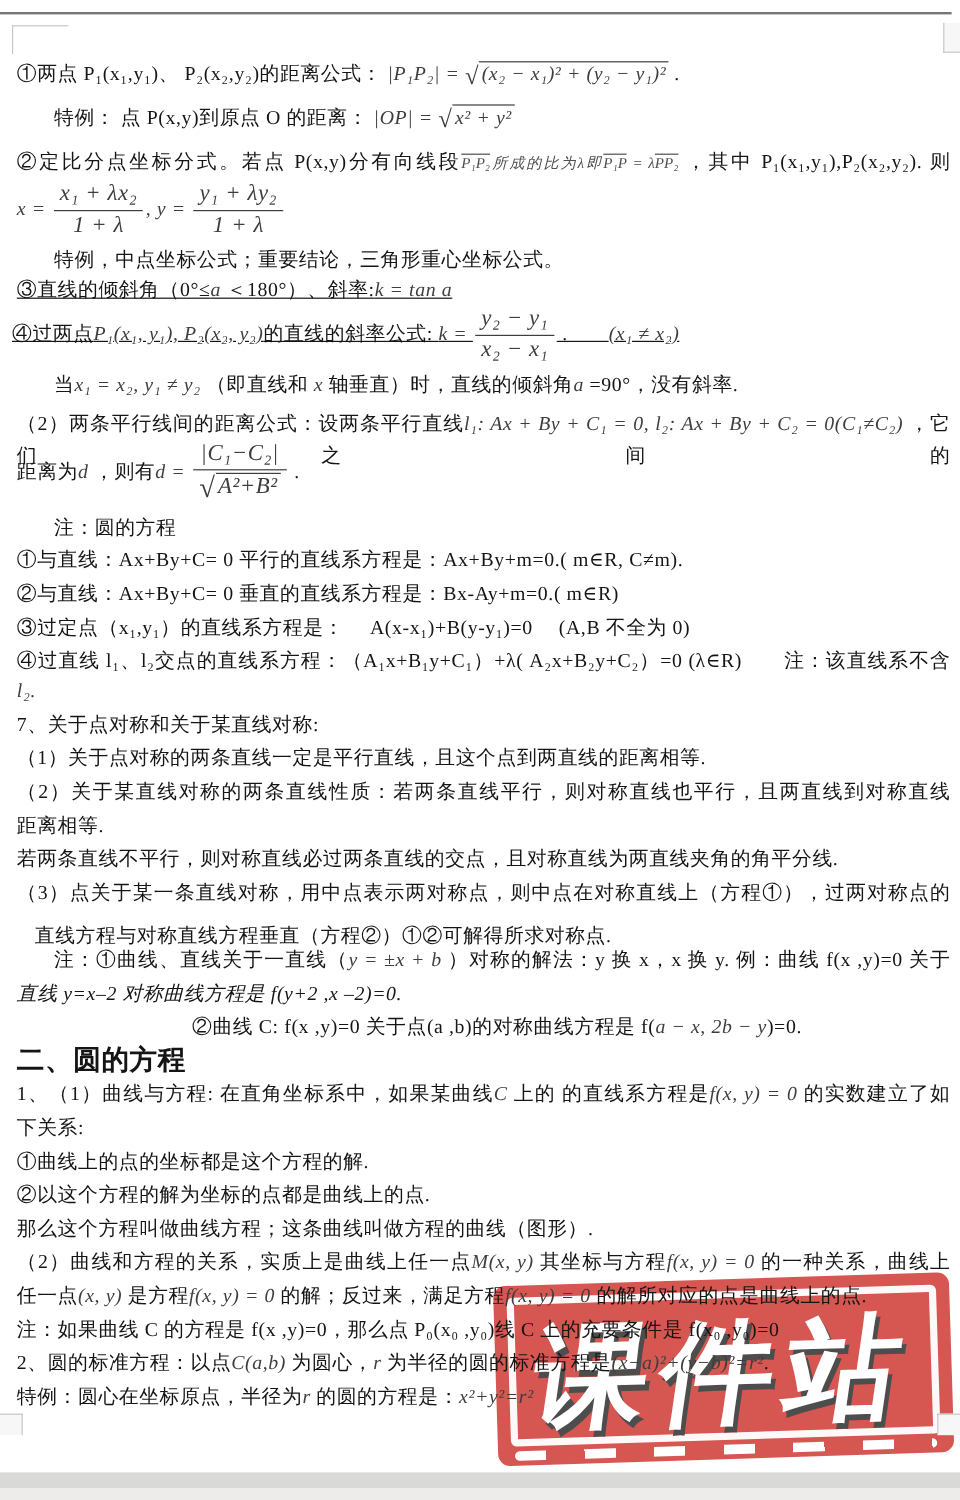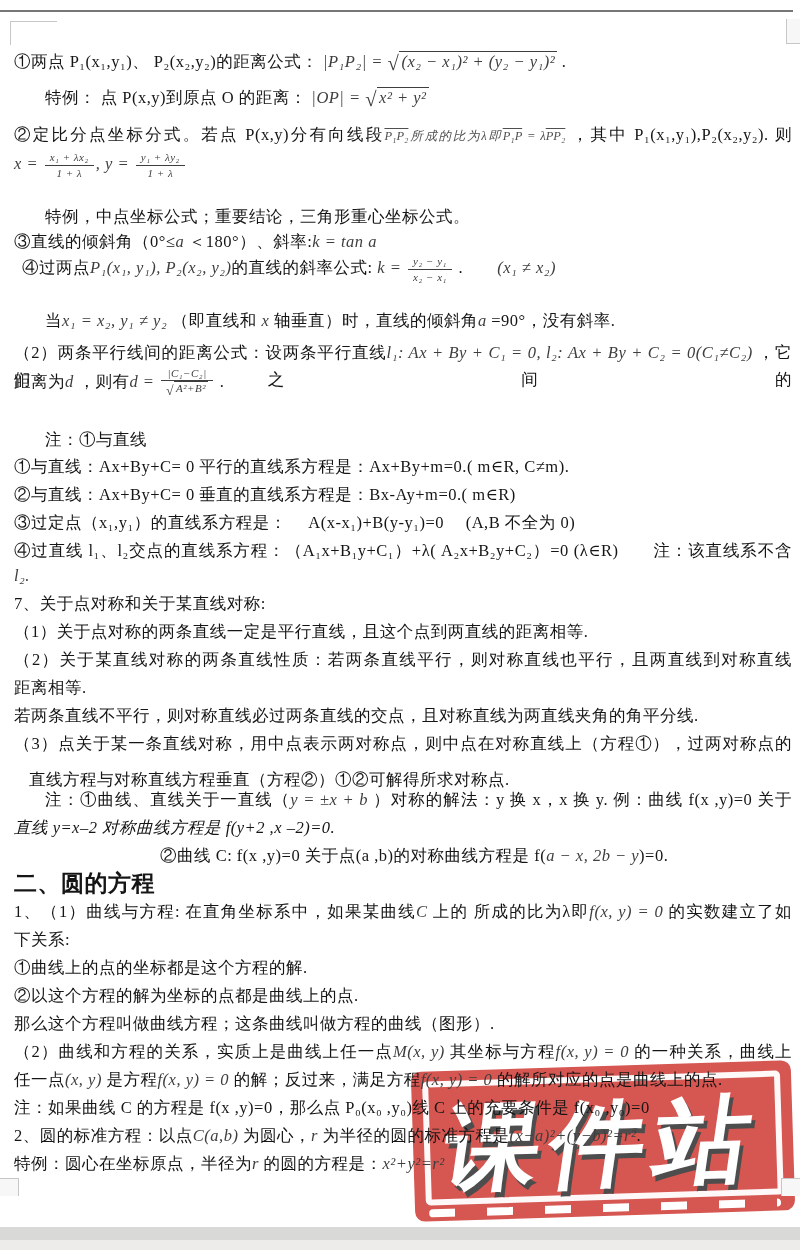--- a/index.html
+++ b/index.html
@@ -19,21 +19,21 @@
   .line{position:absolute;left:14px;width:778px;font-size:16.5px;line-height:27px;
         color:#151515;letter-spacing:0.5px;z-index:2;}
   .line.fill{text-align:justify;text-align-last:justify;}
   .line.bold{font-weight:bold;font-size:23px;}
   .fm{font-family:"Liberation Serif","DejaVu Serif",serif;font-style:italic;color:#3e3e3e;}
   .sm{font-size:12.5px;color:#4f4f4f;letter-spacing:0;}
   .ovl{text-decoration:overline;}
   .sqrt{white-space:nowrap;}
   .rsign{font-style:normal;font-size:1.25em;vertical-align:-3px;}
   .rad{border-top:1.4px solid #3e3e3e;padding:0 2px;}
-  .frac{display:inline-block;vertical-align:middle;text-align:center;font-size:11px;line-height:1.3;margin:0 2px;}
+  .frac{display:inline-block;vertical-align:middle;text-align:center;font-size:19px;line-height:1.3;margin:0 2px;}
   .frac .num{display:block;border-bottom:1.4px solid #3e3e3e;padding:0 5px;}
   .frac .den{display:block;padding:0 5px;}
 
   
   .stamp{position:absolute;left:413px;top:1066px;width:380px;height:150px;
          transform:rotate(-1.8deg);z-index:1;}
   .stamp-bg{position:absolute;left:0;top:0;right:0;bottom:0;background:#d65651;border-radius:10px;}
   .stamp-ring{position:absolute;left:11px;right:11px;top:10px;bottom:16px;
               border:6px solid rgba(255,255,255,0.96);border-radius:5px;}
   .stamp-dashes{position:absolute;left:14px;right:14px;bottom:4px;height:8px;
@@ -62,43 +62,43 @@
     <div class="stamp-dashes"></div>
     <div class="stamp-text">课件站</div>
   </div>
 
   <div id="text-layer">
       <div class="line" style="top: 48px; left: 14px; width: 778px;"><span class="t">①两点 P₁(x₁,y₁)、 P₂(x₂,y₂)的距离公式： </span><span class="fm">|P₁P₂| = </span><span class="sqrt"><span class="rsign fm">√</span><span class="rad fm">(x₂ − x₁)² + (y₂ − y₁)²</span></span><span class="t"> .</span></div>
       <div class="line" style="top: 84px; left: 45px; width: 747px;"><span class="t">特例： 点 P(x,y)到原点 O 的距离： </span><span class="fm">|OP| = </span><span class="sqrt"><span class="rsign fm">√</span><span class="rad fm">x² + y²</span></span></div>
       <div class="line fill" style="top: 121px; left: 14px; width: 778px;"><span class="t">②定比分点坐标分式。若点 P(x,y)分有向线段</span><span class="fm sm ovl">P₁P₂</span><span class="fm sm">所成的比为λ即</span><span class="fm sm ovl">P₁P</span><span class="fm sm"> = λ</span><span class="fm sm ovl">PP₂</span><span class="t"> ，其中 P₁(x₁,y₁),P₂(x₂,y₂). 则</span></div>
       <div class="line" style="top: 150px; left: 14px; width: 778px;"><span class="fm">x = </span><span class="frac"><span class="num fm">x₁ + λx₂</span><span class="den fm">1 + λ</span></span><span class="fm">, y = </span><span class="frac"><span class="num fm">y₁ + λy₂</span><span class="den fm">1 + λ</span></span></div>
       <div class="line" style="top: 203px; left: 45px; width: 747px;"><span class="t">特例，中点坐标公式；重要结论，三角形重心坐标公式。</span></div>
-      <div class="line" style="top: 228px; left: 14px; width: 778px;"><span class="t">③直线的倾斜角（0°≤</span><span class="fm">a</span><span class="t"> ＜180°）、斜率:</span><span class="fm">k = tan a</span></div>
-      <div class="line" style="top: 254px; left: 22px; width: 778px;"><span class="t">④过两点</span><span class="fm">P₁(x₁, y₁), P₂(x₂, y₂)</span><span class="t">的直线的斜率公式: </span><span class="fm">k = </span><span class="frac"><span class="num fm">y₂ − y₁</span><span class="den fm">x₂ − x₁</span></span><span class="t"> .　　</span><span class="fm">(x₁ ≠ x₂)</span></div>
+      <div class="line" style="top: 228px; left: 14px; width: 778px; text-decoration: underline;"><span class="t">③直线的倾斜角（0°≤</span><span class="fm">a</span><span class="t"> ＜180°）、斜率:</span><span class="fm">k = tan a</span></div>
+      <div class="line" style="top: 254px; left: 10px; width: 778px; text-decoration: underline;"><span class="t">④过两点</span><span class="fm">P₁(x₁, y₁), P₂(x₂, y₂)</span><span class="t">的直线的斜率公式: </span><span class="fm">k = </span><span class="frac"><span class="num fm">y₂ − y₁</span><span class="den fm">x₂ − x₁</span></span><span class="t"> .　　</span><span class="fm">(x₁ ≠ x₂)</span></div>
       <div class="line" style="top: 307px; left: 45px; width: 747px;"><span class="t">当</span><span class="fm">x₁ = x₂, y₁ ≠ y₂</span><span class="t"> （即直线和 </span><span class="fm">x</span><span class="t"> 轴垂直）时，直线的倾斜角</span><span class="fm">a</span><span class="t"> =90°，没有斜率.</span></div>
       <div class="line fill" style="top: 339px; left: 14px; width: 778px;"><span class="t">（2）两条平行线间的距离公式：设两条平行直线</span><span class="fm">l₁: Ax + By + C₁ = 0, l₂: Ax + By + C₂ = 0(C₁≠C₂)</span><span class="t"> ，它们之间的</span></div>
       <div class="line" style="top: 366px; left: 14px; width: 778px;"><span class="t">距离为</span><span class="fm">d</span><span class="t"> ，则有</span><span class="fm">d = </span><span class="frac"><span class="num fm">|C₁−C₂|</span><span class="den fm"><span class="sqrt"><span class="rsign fm">√</span><span class="rad fm">A²+B²</span></span></span></span><span class="t"> .</span></div>
-      <div class="line" style="top: 426px; left: 45px; width: 747px;"><span class="t">注：①与直线</span></div>
+      <div class="line" style="top: 426px; left: 45px; width: 747px;"><span class="t">注：圆的方程</span></div>
       <div class="line" style="top: 453px; left: 14px; width: 778px;"><span class="t">①与直线：Ax+By+C= 0 平行的直线系方程是：Ax+By+m=0.( m∈R, C≠m).</span></div>
       <div class="line" style="top: 481px; left: 14px; width: 778px;"><span class="t">②与直线：Ax+By+C= 0 垂直的直线系方程是：Bx-Ay+m=0.( m∈R)</span></div>
       <div class="line" style="top: 509px; left: 14px; width: 778px;"><span class="t">③过定点（x₁,y₁）的直线系方程是：　 A(x-x₁)+B(y-y₁)=0　 (A,B 不全为 0)</span></div>
       <div class="line fill" style="top: 537px; left: 14px; width: 778px;"><span class="t">④过直线 l₁、l₂交点的直线系方程：（A₁x+B₁y+C₁）+λ( A₂x+B₂y+C₂）=0 (λ∈R)　　注：该直线系不含</span></div>
       <div class="line" style="top: 562px; left: 14px; width: 778px;"><span class="fm">l₂.</span></div>
       <div class="line" style="top: 590px; left: 14px; width: 778px;"><span class="t">7、关于点对称和关于某直线对称:</span></div>
       <div class="line" style="top: 618px; left: 14px; width: 778px;"><span class="t">（1）关于点对称的两条直线一定是平行直线，且这个点到两直线的距离相等.</span></div>
       <div class="line fill" style="top: 646px; left: 14px; width: 778px;"><span class="t">（2）关于某直线对称的两条直线性质：若两条直线平行，则对称直线也平行，且两直线到对称直线</span></div>
       <div class="line" style="top: 674px; left: 14px; width: 778px;"><span class="t">距离相等.</span></div>
       <div class="line" style="top: 702px; left: 14px; width: 778px;"><span class="t">若两条直线不平行，则对称直线必过两条直线的交点，且对称直线为两直线夹角的角平分线.</span></div>
       <div class="line fill" style="top: 730px; left: 14px; width: 778px;"><span class="t">（3）点关于某一条直线对称，用中点表示两对称点，则中点在对称直线上（方程①），过两对称点的</span></div>
       <div class="line" style="top: 766px; left: 14px; width: 778px; margin-left: 15px;"><span class="t">直线方程与对称直线方程垂直（方程②）①②可解得所求对称点.</span></div>
       <div class="line fill" style="top: 786px; left: 45px; width: 747px;"><span class="t">注：①曲线、直线关于一直线（</span><span class="fm">y = ±x + b</span><span class="t"> ）对称的解法：y 换 x，x 换 y. 例：曲线 f(x ,y)=0 关于</span></div>
       <div class="line" style="top: 814px; left: 14px; width: 778px; font-style: italic;"><span class="t">直线 y=x–2 对称曲线方程是 f(y+2 ,x –2)=0.</span></div>
       <div class="line" style="top: 842px; left: 160px; width: 632px;"><span class="t">②曲线 C: f(x ,y)=0 关于点(a ,b)的对称曲线方程是 f(</span><span class="fm">a − x, 2b − y</span><span class="t">)=0.</span></div>
       <div class="line bold" style="top: 870px; left: 14px; width: 778px;"><span class="t">二、圆的方程</span></div>
-      <div class="line fill" style="top: 898px; left: 14px; width: 778px;"><span class="t">1、（1）曲线与方程: 在直角坐标系中，如果某曲线</span><span class="fm">C</span><span class="t"> 上的 所成的比为λ即</span><span class="fm">f(x, y) = 0</span><span class="t"> 的实数建立了如</span></div>
+      <div class="line fill" style="top: 898px; left: 14px; width: 778px;"><span class="t">1、（1）曲线与方程: 在直角坐标系中，如果某曲线</span><span class="fm">C</span><span class="t"> 上的 的直线系方程是</span><span class="fm">f(x, y) = 0</span><span class="t"> 的实数建立了如</span></div>
       <div class="line" style="top: 926px; left: 14px; width: 778px;"><span class="t">下关系:</span></div>
       <div class="line" style="top: 954px; left: 14px; width: 778px;"><span class="t">①曲线上的点的坐标都是这个方程的解.</span></div>
       <div class="line" style="top: 982px; left: 14px; width: 778px;"><span class="t">②以这个方程的解为坐标的点都是曲线上的点.</span></div>
       <div class="line" style="top: 1010px; left: 14px; width: 778px;"><span class="t">那么这个方程叫做曲线方程；这条曲线叫做方程的曲线（图形）.</span></div>
       <div class="line fill" style="top: 1038px; left: 14px; width: 778px;"><span class="t">（2）曲线和方程的关系，实质上是曲线上任一点</span><span class="fm">M(x, y)</span><span class="t"> 其坐标与方程</span><span class="fm">f(x, y) = 0</span><span class="t"> 的一种关系，曲线上</span></div>
       <div class="line" style="top: 1066px; left: 14px; width: 778px;"><span class="t">任一点</span><span class="fm">(x, y)</span><span class="t"> 是方程</span><span class="fm">f(x, y) = 0</span><span class="t"> 的解；反过来，满足方程</span><span class="fm">f(x, y) = 0</span><span class="t"> 的解所对应的点是曲线上的点.</span></div>
       <div class="line" style="top: 1094px; left: 14px; width: 778px;"><span class="t">注：如果曲线 C 的方程是 f(x ,y)=0，那么点 P₀(x₀ ,y₀)线 C 上的充要条件是 f(x₀ ,y₀)=0</span></div>
       <div class="line" style="top: 1122px; left: 14px; width: 778px;"><span class="t">2、圆的标准方程：以点</span><span class="fm">C(a,b)</span><span class="t"> 为圆心，</span><span class="fm">r</span><span class="t"> 为半径的圆的标准方程是</span><span class="fm">(x−a)²+(y−b)²=r²</span><span class="t">.</span></div>
       <div class="line" style="top: 1150px; left: 14px; width: 778px;"><span class="t">特例：圆心在坐标原点，半径为</span><span class="fm">r</span><span class="t"> 的圆的方程是：</span><span class="fm">x²+y²=r²</span></div>
     </div>

